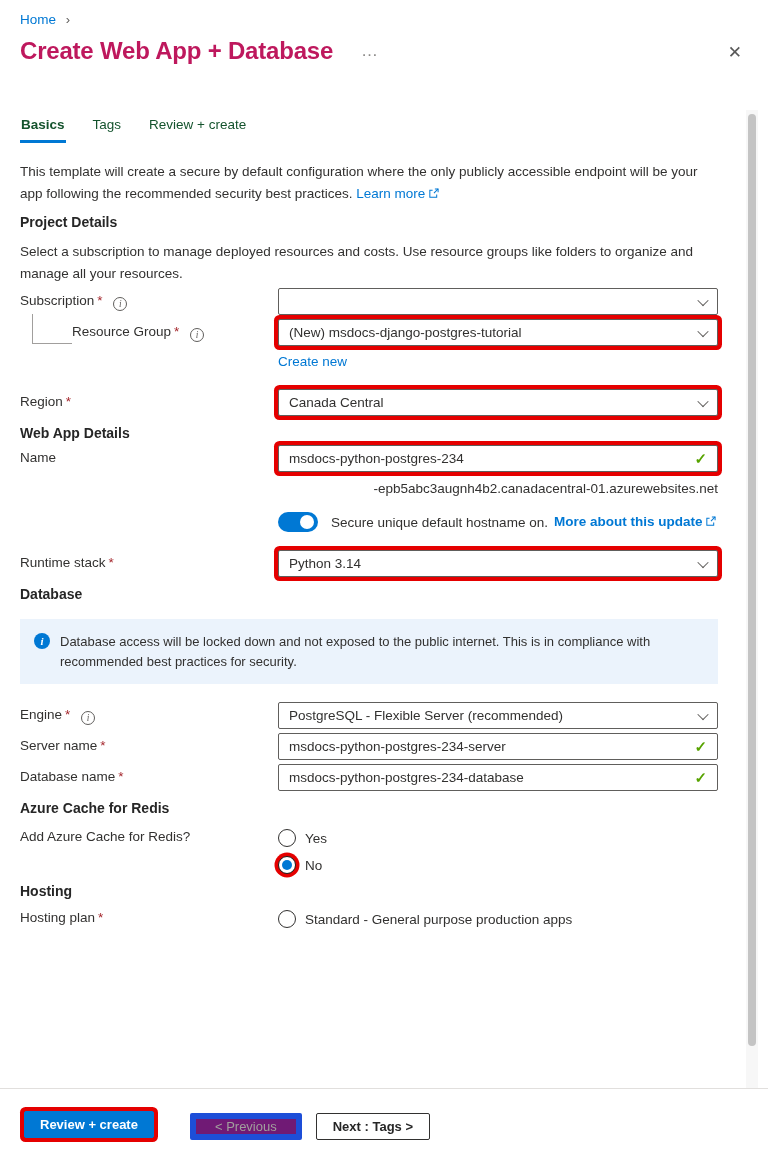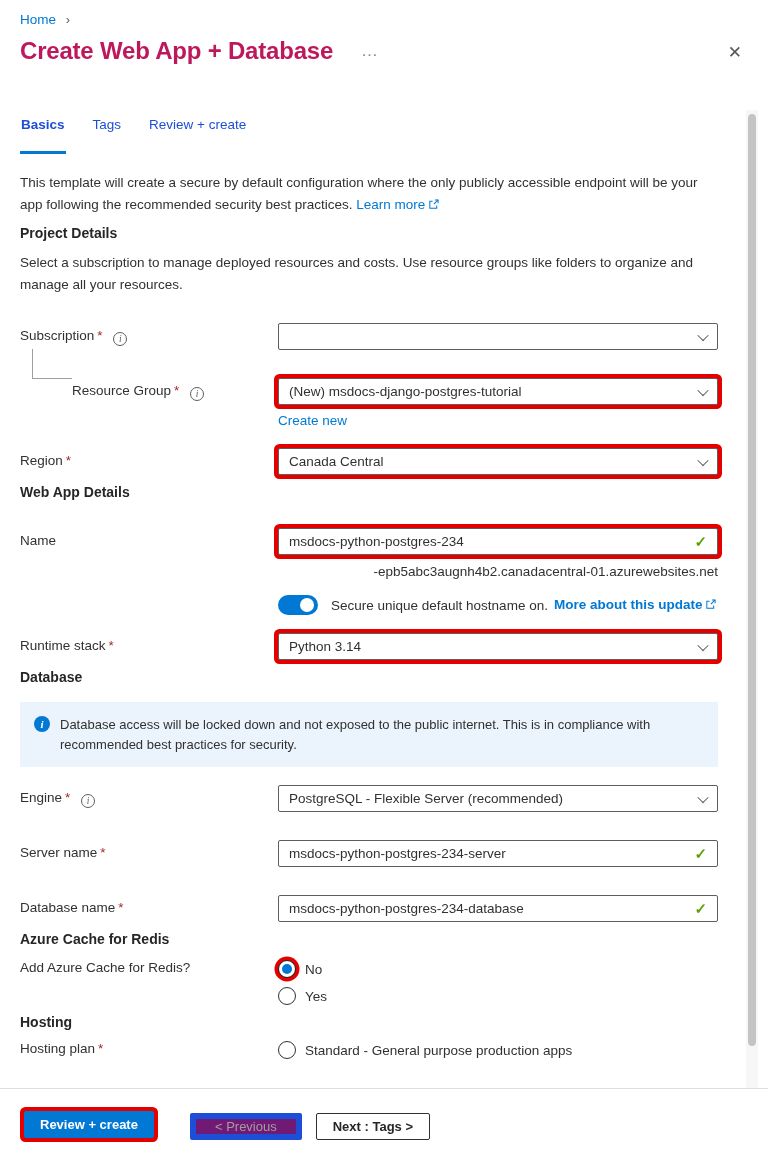--- a/index.html
+++ b/index.html
@@ -15,32 +15,32 @@
   .breadcrumb { font-size:13.5px; }
   .breadcrumb a { color:var(--accent,#0078d4); text-decoration:none; cursor:pointer; }
   .bc-chev { color:#605e5c; margin-left:6px; font-size:13px; }
   .title-row { display:flex; align-items:center; margin-top:10px; }
   .page-title { font-size:24px; font-weight:bold; color:#be185d; margin:0; letter-spacing:-0.2px; }
   .ellipsis-btn { margin-left:28px; color:#8a8886; font-size:17px; letter-spacing:1px; cursor:pointer; line-height:10px; }
   .close-btn { position:absolute; top:42px; right:26px; color:#595959; font-size:17px; cursor:pointer; }
 
   
   .tabs { display:flex; gap:26px; margin-top:50px; }
-  .tab { padding:2px 1px 19px; color:#1d4ed8; cursor:pointer; border-bottom:3px solid transparent; }
+  .tab { padding:2px 1px 8px; color:#14532d; cursor:pointer; border-bottom:3px solid transparent; }
   .tab.active { font-weight:bold; border-bottom:3px solid var(--accent,#0078d4); }
 
   .intro { margin:18px 0 0; line-height:1.6; }
   a.link { color:var(--accent,#0078d4); text-decoration:none; cursor:pointer; }
   .ext-icon { display:inline-block; vertical-align:-1px; margin-left:3px; }
 
   h3.section { font-size:14px; font-weight:bold; color:#262626; margin:9px 0 0; }
   .desc { margin:11px 0 0; line-height:1.6; }
 
   
-  .form-row { display:flex; align-items:flex-start; margin-top:28px; }
+  .form-row { display:flex; align-items:flex-start; margin-top:4px; }
   .label-col { width:258px; flex-shrink:0; padding-top:5px; }
   .field-col { flex:1; min-width:0; }
   .req { color:var(--required,#a4262c); margin-left:3px; }
   .info-icon { display:inline-flex; align-items:center; justify-content:center; width:14px; height:14px;
     border:1px solid #605e5c; border-radius:50%; color:#605e5c; font-size:9.5px; margin-left:7px;
     vertical-align:-2px; font-family:"Liberation Serif", serif; font-style:italic; cursor:default; }
 
   .input { display:flex; align-items:center; width:100%; height:27px; padding:0 10px;
     border:1px solid #605e5c; border-radius:2px; background:#fff; font-size:13.5px; cursor:pointer; }
   .input .val { flex:1; overflow:hidden; white-space:nowrap; }
@@ -245,26 +245,26 @@
   </div>
 
   <h3 class="section">Azure Cache for Redis</h3>
 
   <div class="form-row" style="margin-top:10px;">
     <div class="label-col" style="padding-top:3px;">
       <span>Add Azure Cache for Redis?</span>
     </div>
     <div class="field-col">
       <div class="radio-row">
+        <span class="radio"></span>
+        <span>Yes</span>
+      </div>
+      <div class="radio-row">
         <span class="radio selected ringed"></span>
         <span>No</span>
-      </div>
-      <div class="radio-row">
-        <span class="radio"></span>
-        <span>Yes</span>
       </div>
     </div>
   </div>
 
   <h3 class="section">Hosting</h3>
 
   <div class="form-row" style="margin-top:8px;">
     <div class="label-col" style="padding-top:3px;">
       <span>Hosting plan</span><span class="req">*</span>
     </div>

